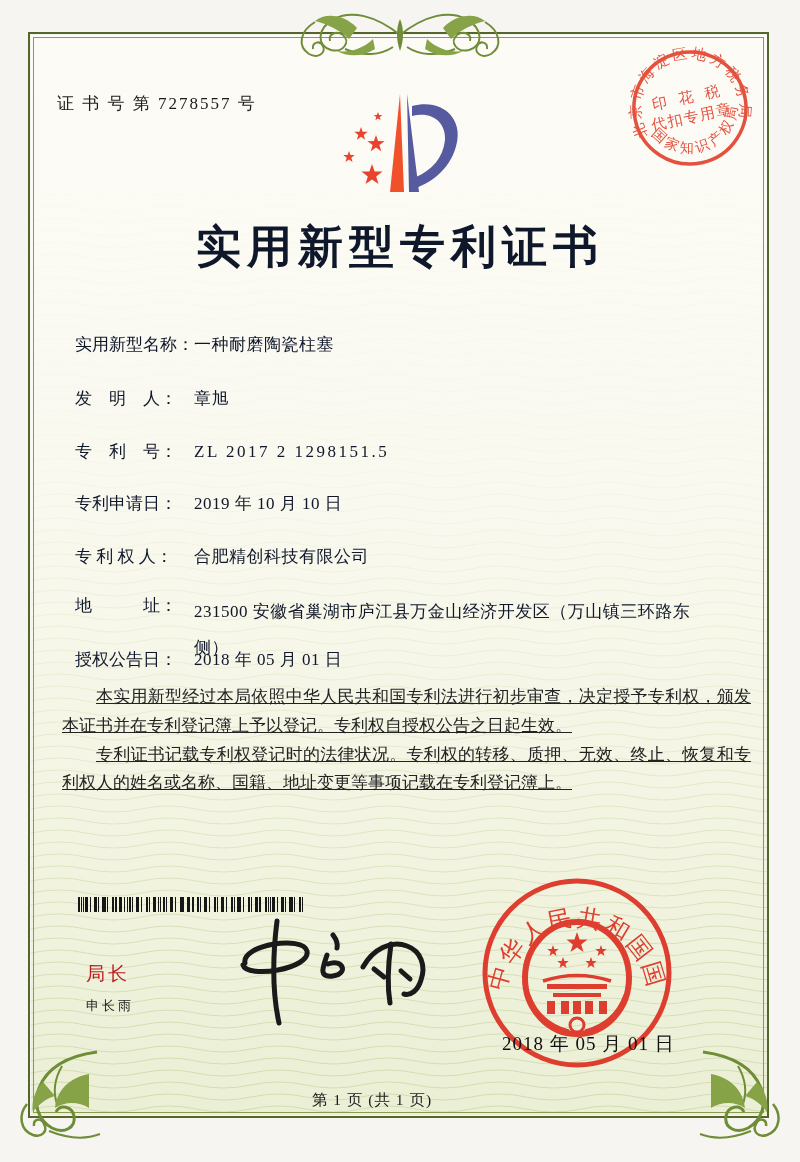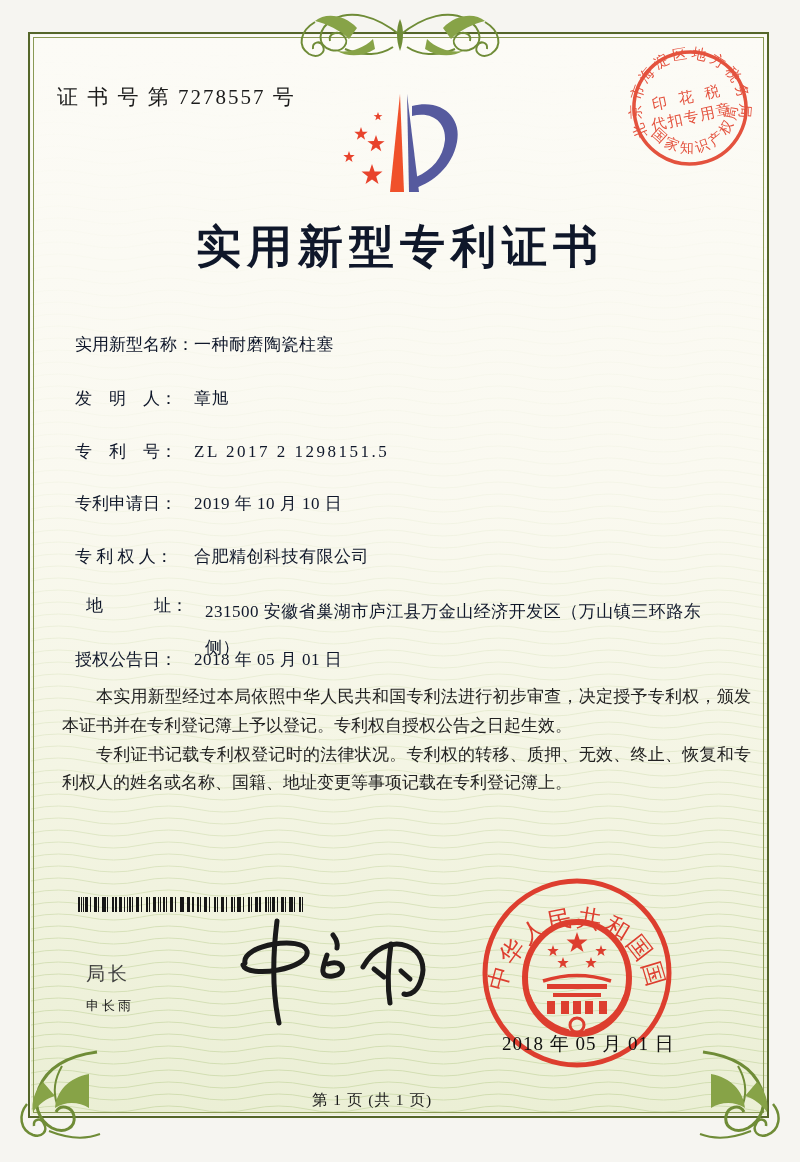--- a/index.html
+++ b/index.html
@@ -10,39 +10,39 @@
   .paper{position:absolute;left:31px;top:35px;width:737px;height:1080px;
     background:linear-gradient(180deg,#fcfbf6 0%,#faf9f0 42%,#f4f5e4 68%,#ebefd5 100%);}
   .waves{position:absolute;left:31px;top:35px;opacity:.5;
     -webkit-mask-image:linear-gradient(180deg,rgba(0,0,0,0) 0%,rgba(0,0,0,.12) 38%,rgba(0,0,0,.5) 66%,rgba(0,0,0,.9) 84%,#000 100%);
     mask-image:linear-gradient(180deg,rgba(0,0,0,0) 0%,rgba(0,0,0,.12) 38%,rgba(0,0,0,.5) 66%,rgba(0,0,0,.9) 84%,#000 100%);}
 
   .frame{position:absolute;left:28px;top:32px;right:31px;bottom:44px;border:2.5px solid #55662a;}
   .frame-inner{position:absolute;inset:3px;border:1px solid #8a9a55;}
 
   .abs{position:absolute;}
-  .cert-no{left:57px;top:83px;font-size:21px;color:#1b1b1b;letter-spacing:2px;white-space:pre;}
+  .cert-no{left:57px;top:92px;font-size:17px;color:#1b1b1b;letter-spacing:2px;white-space:pre;}
   .title{left:0;right:0;top:217px;text-align:center;font-size:45px;font-weight:600;color:#0f172a;letter-spacing:6px;}
 
   .row{position:absolute;left:75px;font-size:17px;color:#0f172a;white-space:nowrap;}
   .row .lbl{display:inline-block;width:119px;white-space:pre;}
   .row .val{letter-spacing:.5px;}
-  .row.addr{display:flex;margin-left:11px;}
+  .row.addr{display:flex;}
   .row.addr .val{white-space:normal;letter-spacing:.5px;line-height:36px;}
 
   .paras{position:absolute;left:62px;top:683px;width:689px;font-size:17px;line-height:28.8px;
     color:#222;text-align:justify;}
-  .paras p{margin:0;text-indent:2em;}
+  .paras p{margin:0;text-indent:2em;text-decoration:underline;}
 
   .barcode{position:absolute;left:78px;top:897px;width:225px;height:15px;
     background-image:
       repeating-linear-gradient(90deg,#161616 0 2px,transparent 2px 3px,#161616 3px 4px,transparent 4px 7px,#161616 7px 10px,transparent 10px 12px,#161616 12px 13px,transparent 13px 17px),
       repeating-linear-gradient(90deg,transparent 0 5px,#161616 5px 6px,transparent 6px 11px);}
 
-  .sig-title{left:86px;top:961px;font-size:19px;color:#404040;letter-spacing:3px;}
+  .sig-title{left:86px;top:961px;font-size:19px;color:#b91c1c;letter-spacing:3px;}
   .sig-name{left:86px;top:997px;font-size:13px;color:#1b1b1b;letter-spacing:3px;}
 
   .seal-date{left:502px;top:1031px;font-size:19px;color:#101010;letter-spacing:1px;z-index:9;white-space:pre;}
   .footer{left:0;right:56px;top:1090px;text-align:center;font-size:15.5px;color:#1b1b1b;letter-spacing:1px;}
 
   svg{display:block;}
   .logo{position:absolute;left:336px;top:82px;}
   .tax-stamp{position:absolute;left:610px;top:28px;opacity:.92;}
   .seal{position:absolute;left:477px;top:873px;opacity:.95;z-index:8;}
   .signature{position:absolute;left:215px;top:913px;z-index:7;}

